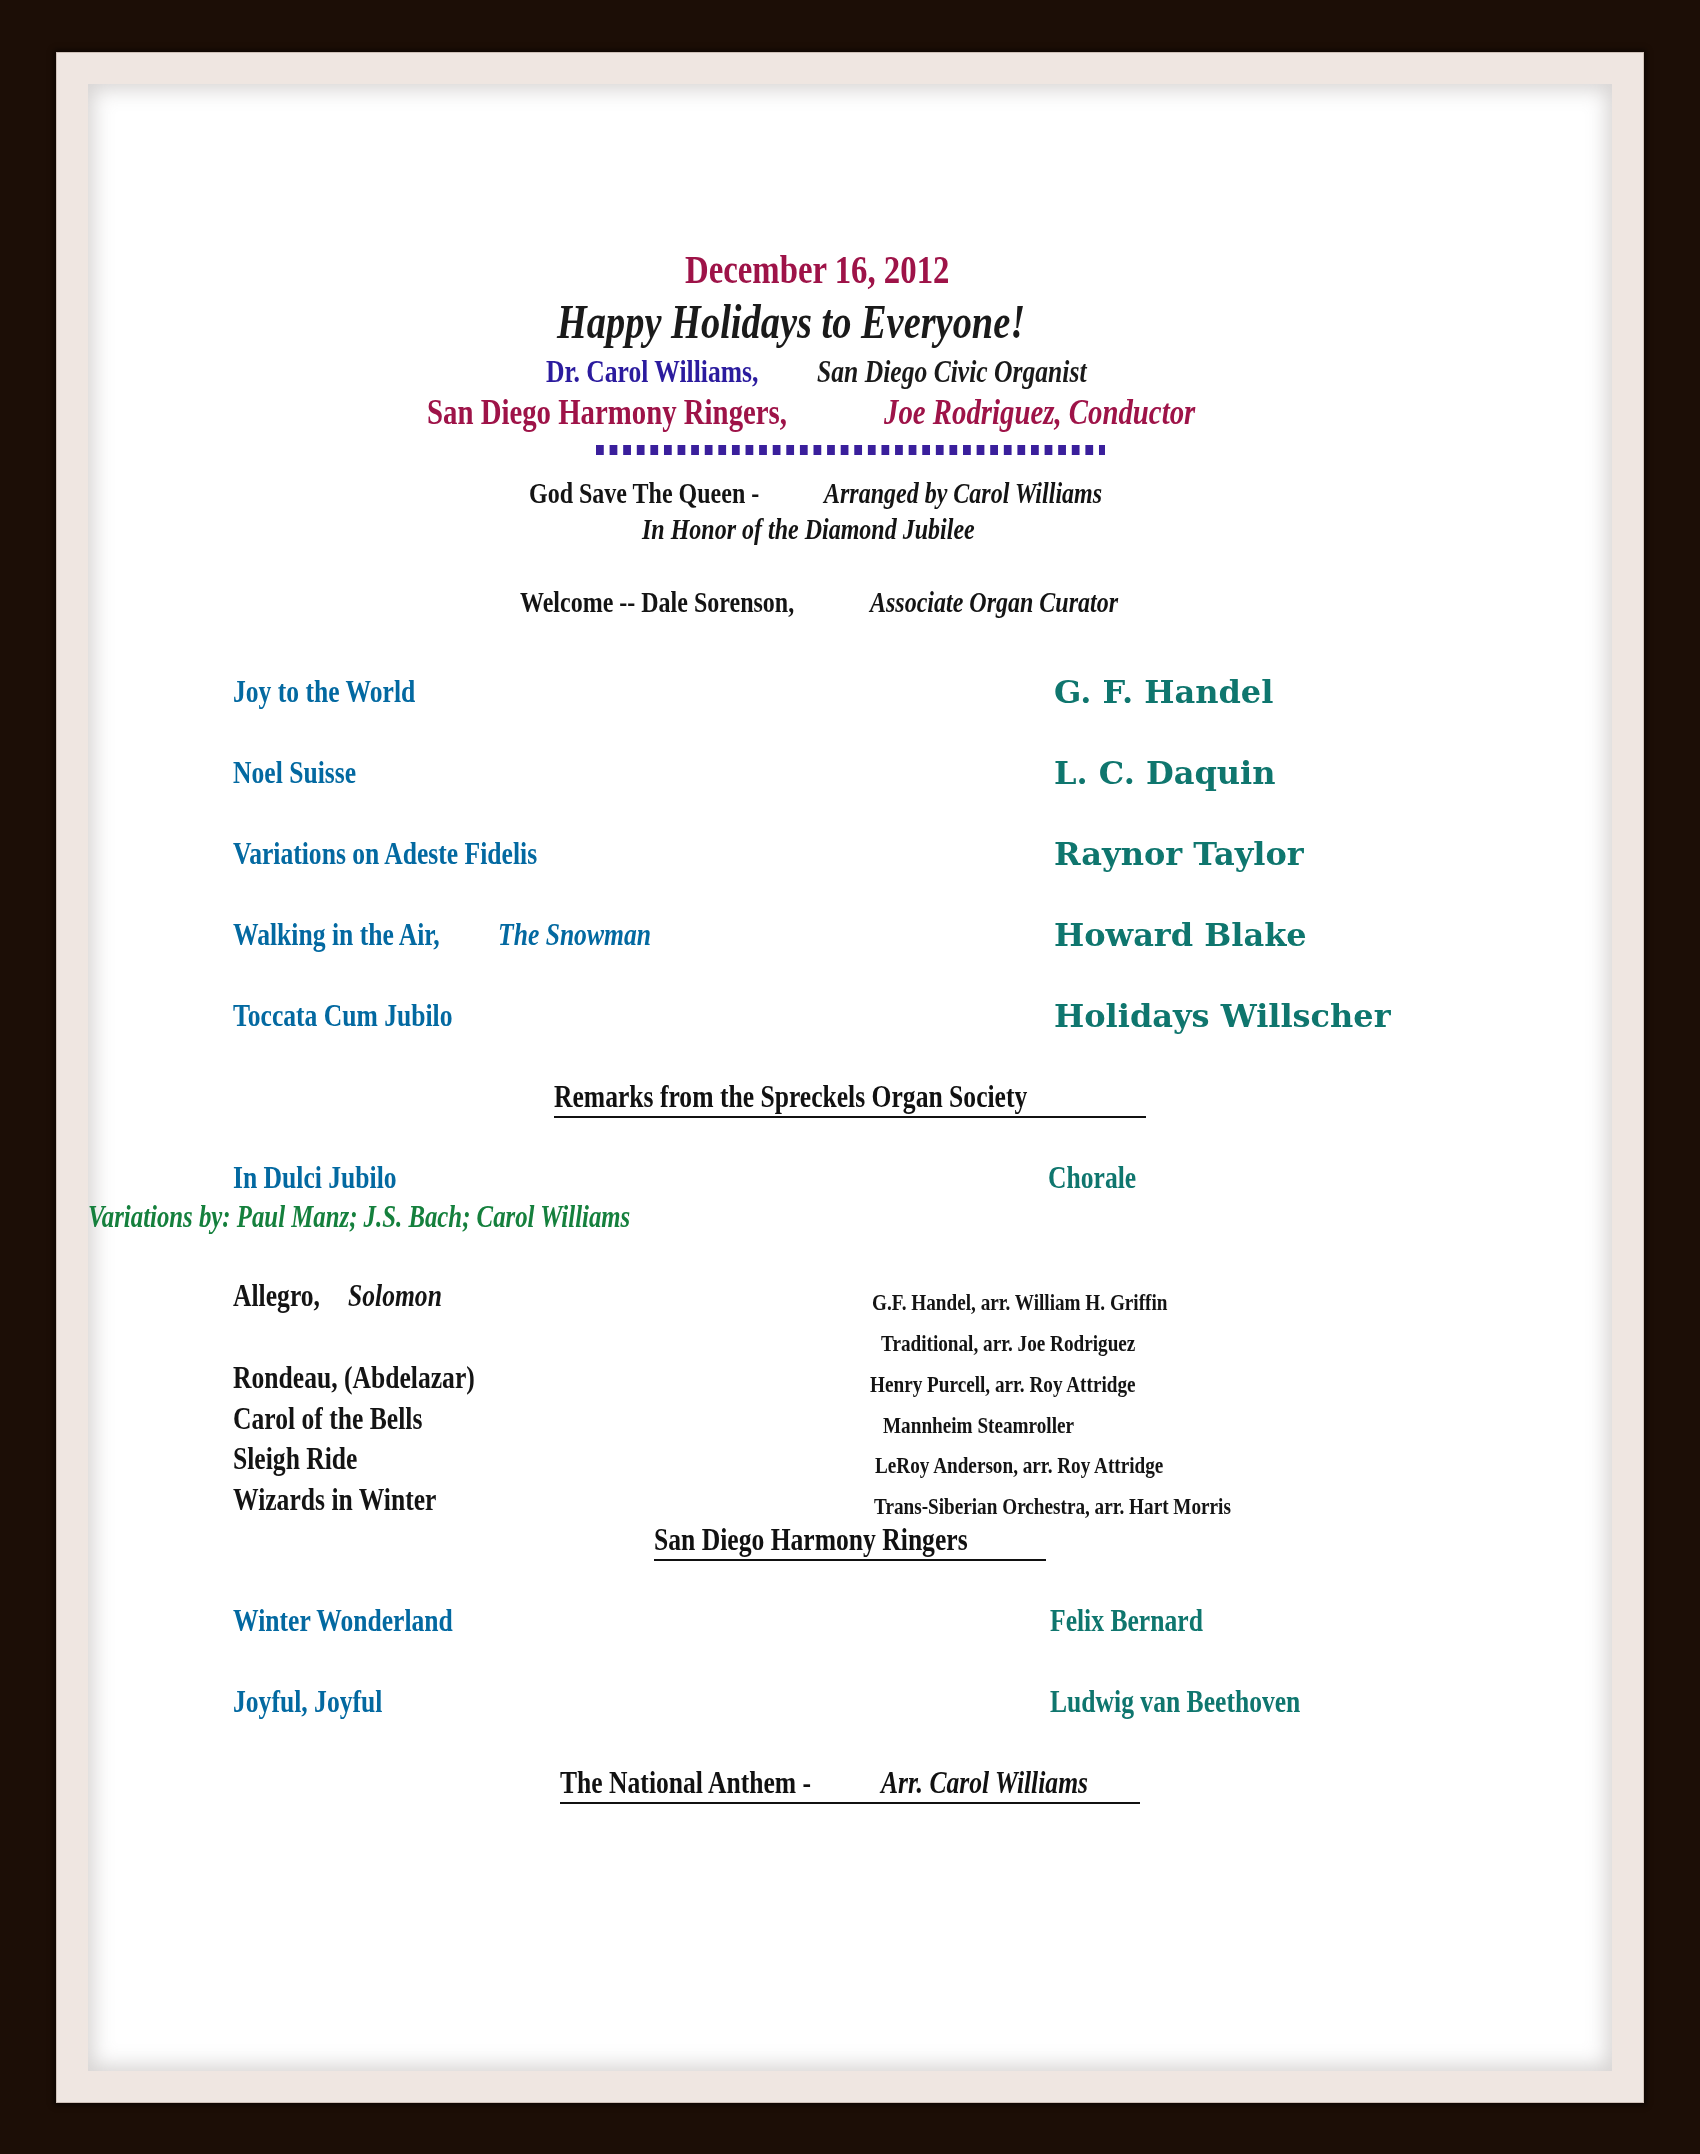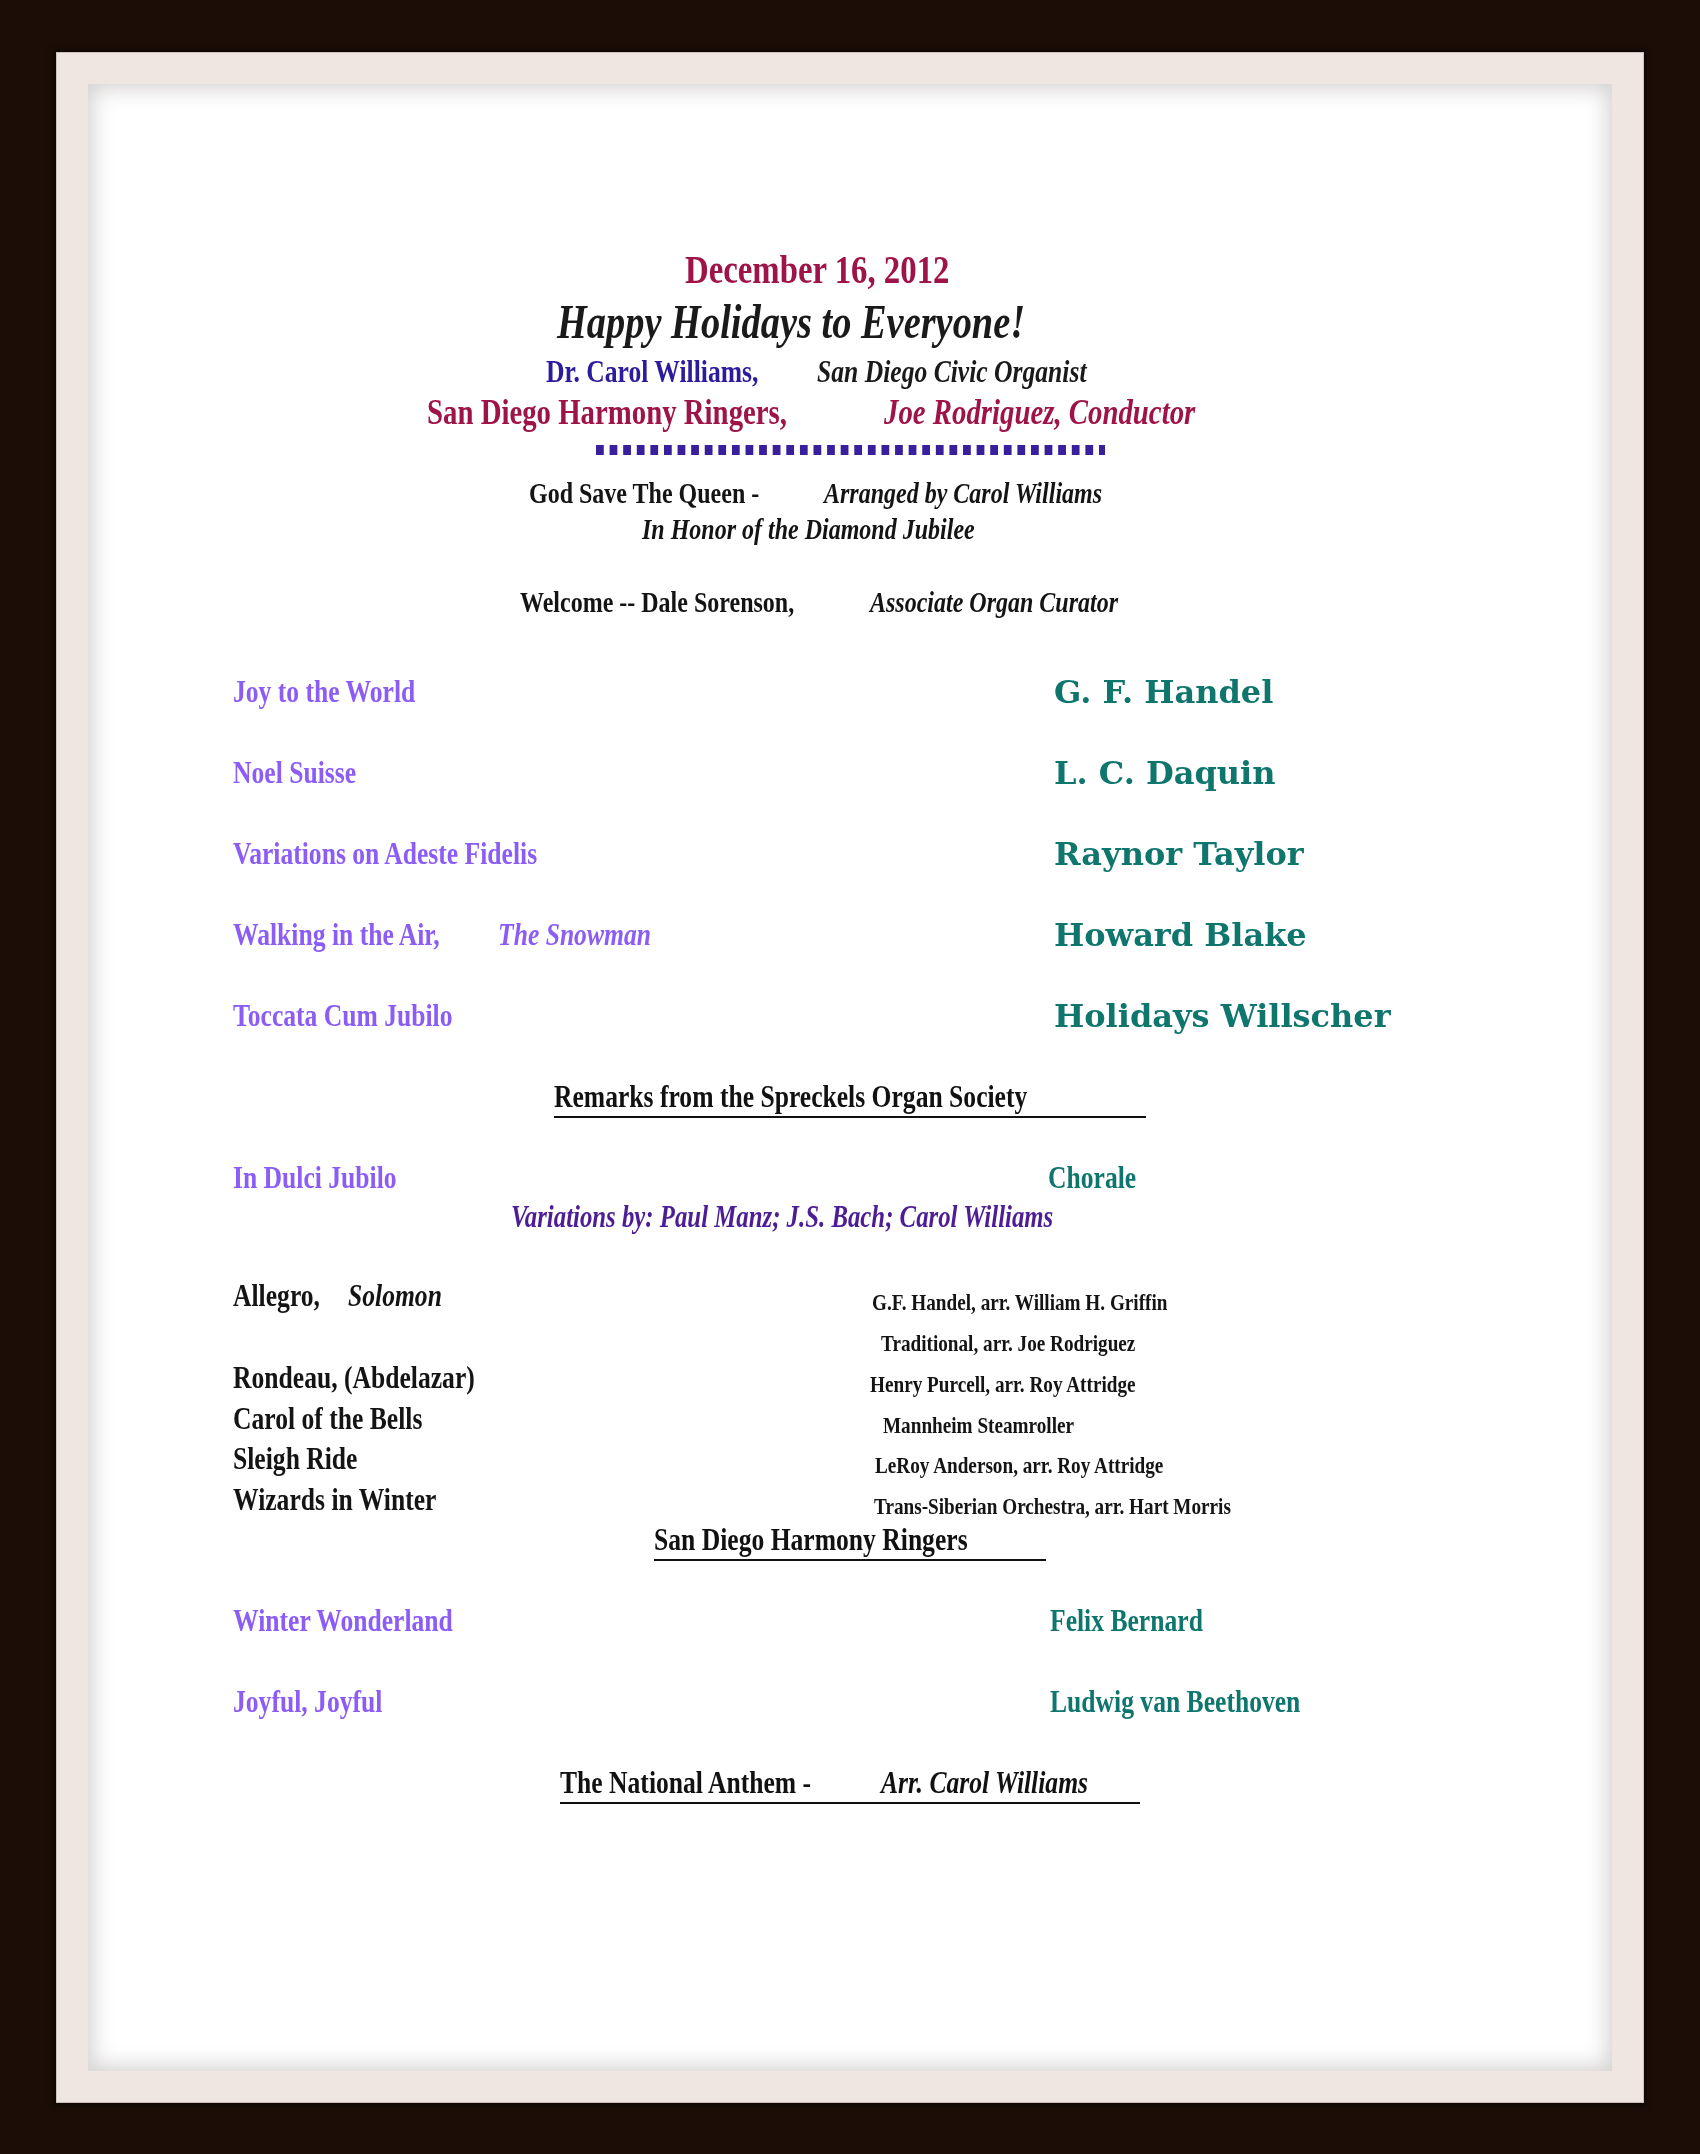--- a/index.html
+++ b/index.html
@@ -135,21 +135,21 @@
   .row {
     position: absolute;
     left: 0; right: 0;
     height: 42px;
   }
   .lcol {
     position: absolute;
     left: 145px;
     top: 0;
     font-size: 32px;
-    color: #8b5cf6;
+    color: #0369a1;
   }
   .rcol {
     position: absolute;
     left: 966px;
     top: 0;
     font-size: 32px;
     color: #0f766e;
   }
   .rcol.wide { transform: none; }
 
@@ -162,23 +162,23 @@
   }
   .heading-u .inner {
     display: inline-block;
     border-bottom: 2.7px solid #111;
     padding-bottom: 0.9px;
   }
 
   .subline {
     position: absolute;
     left: 0; right: 0;
-    text-align: center;
+    text-align: left;
     font-size: 31px;
-    color: #4c1d95;
+    color: #15803d;
   }
 
   
   .drow { position: absolute; left: 0; right: 0; height: 40px; }
   .dl {
     position: absolute; left: 145px; top: 0;
     font-size: 32px; color: #141414;
   }
   .dr {
     position: absolute; top: 12px;

